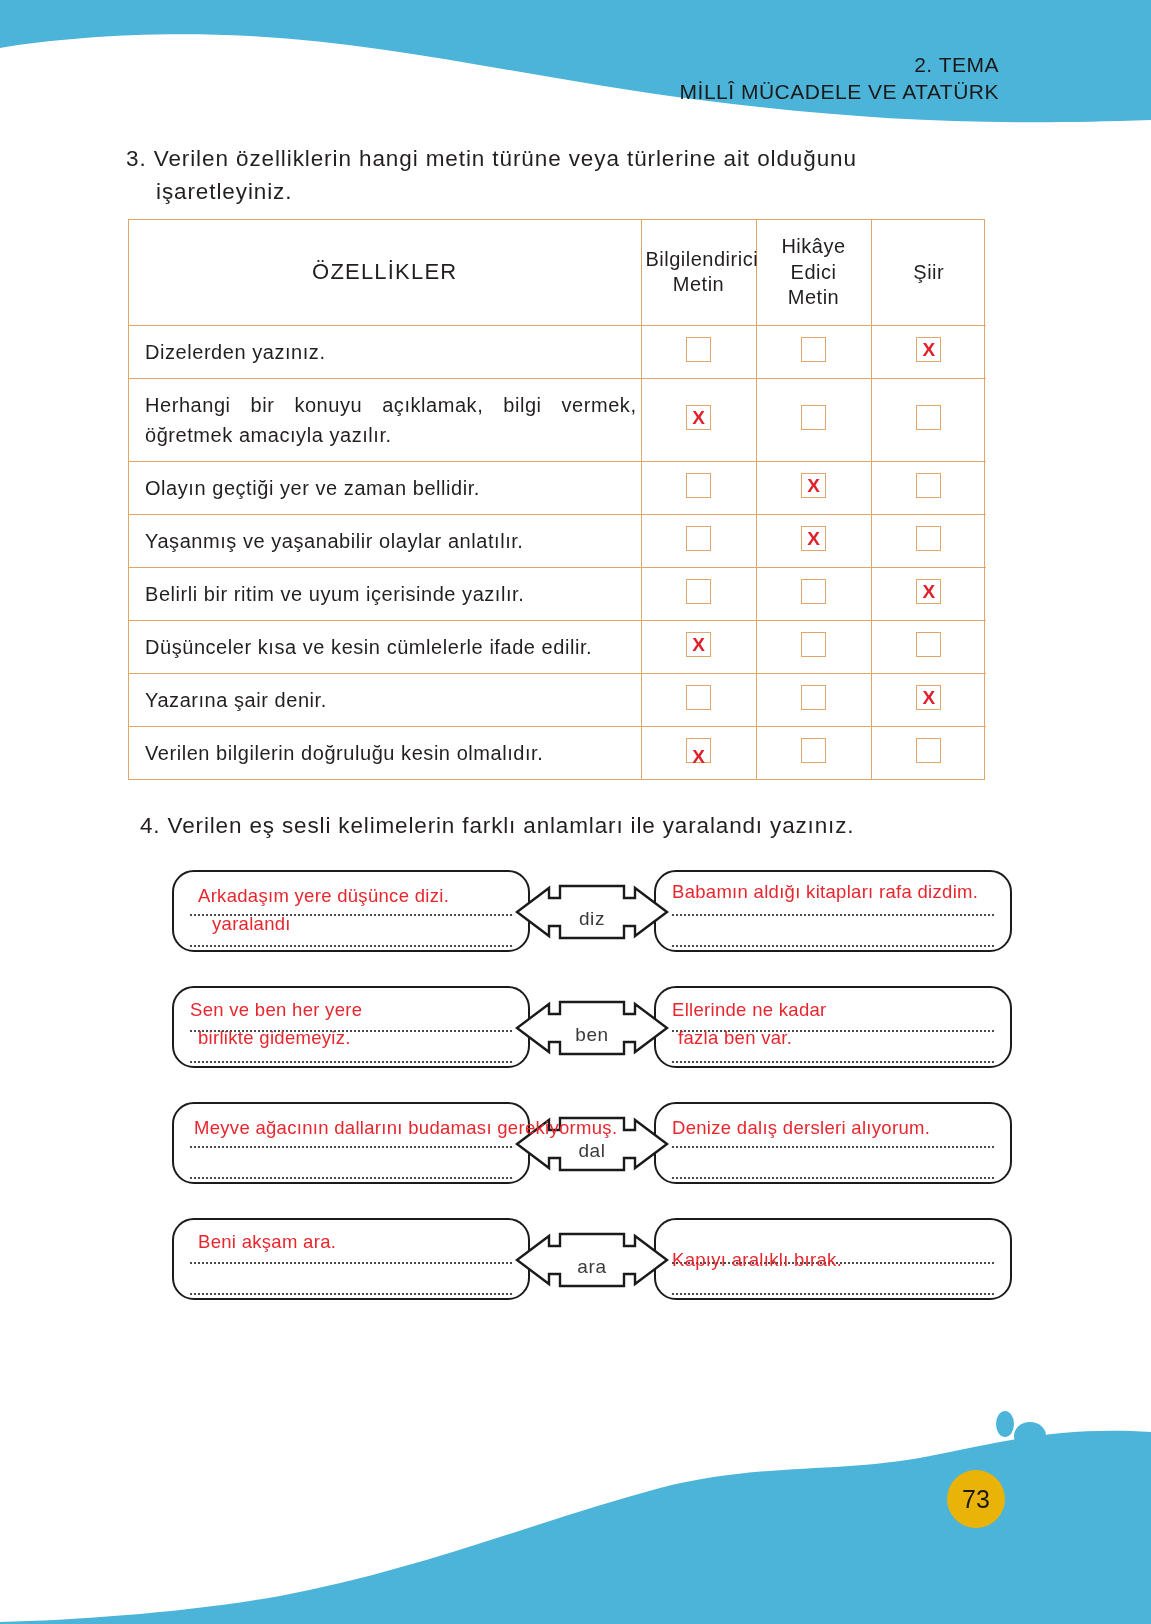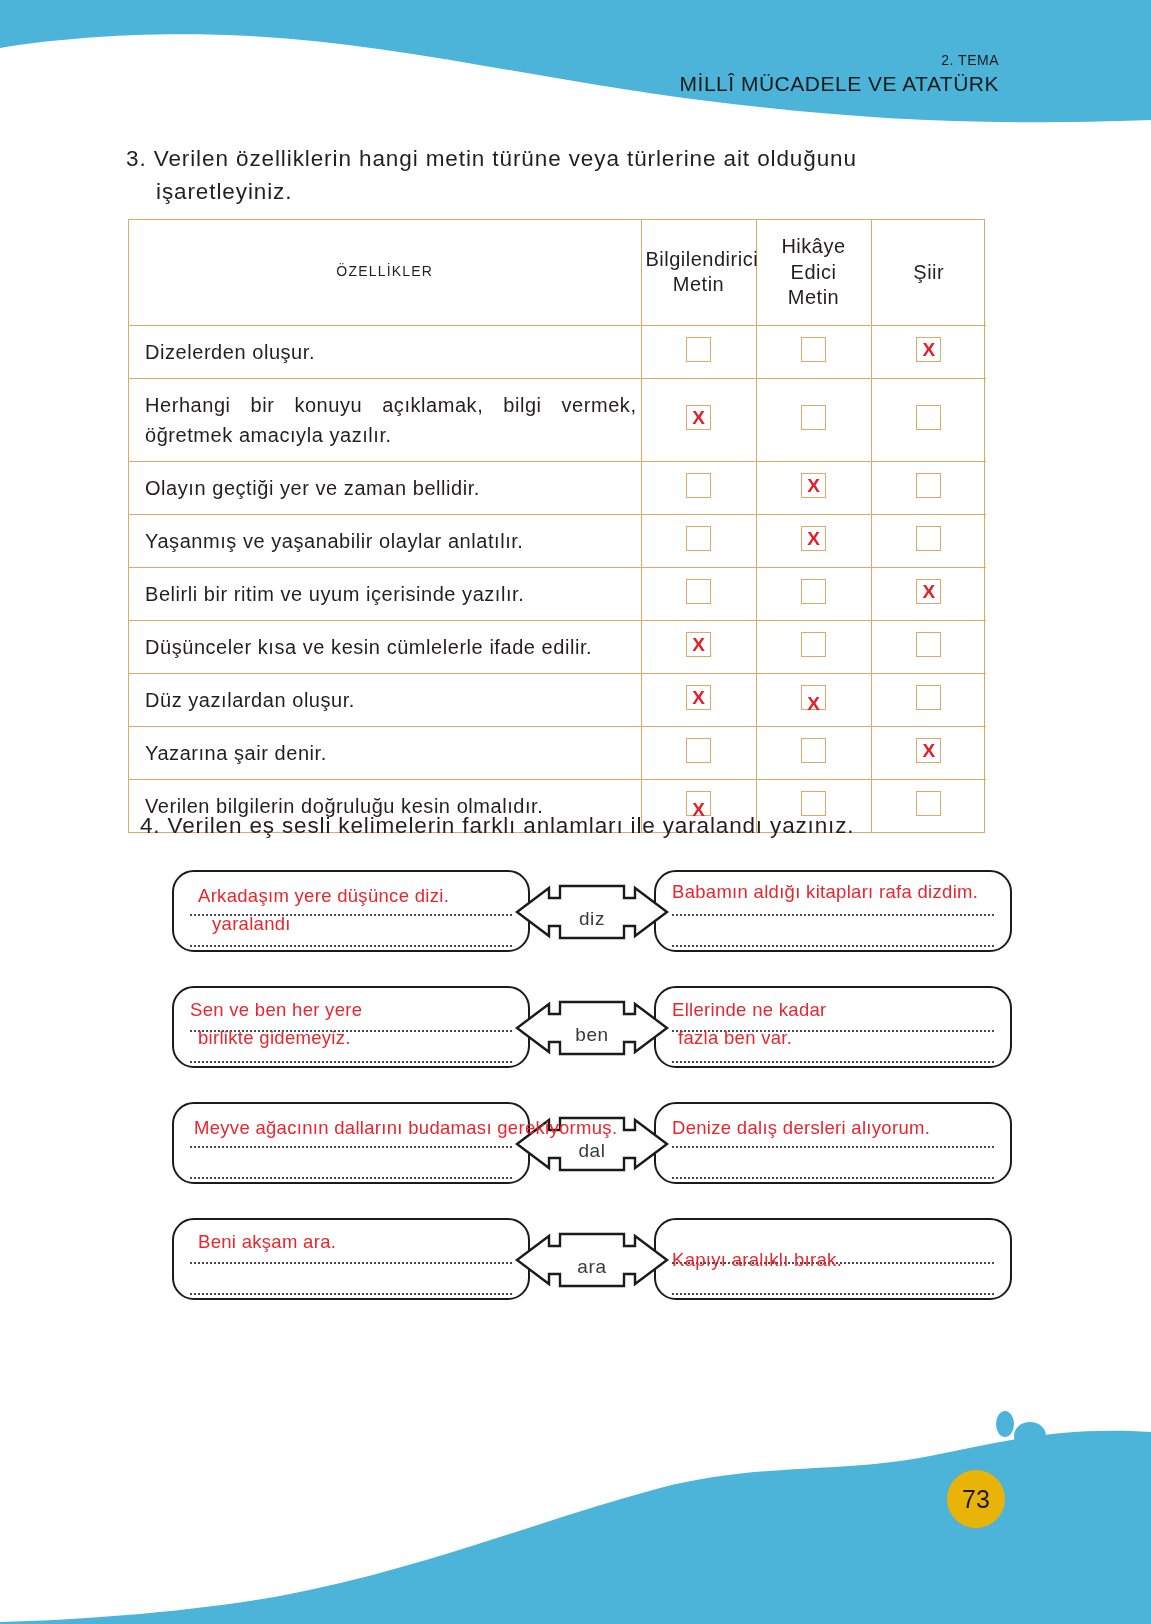--- a/index.html
+++ b/index.html
@@ -22,21 +22,21 @@
   }
   .header-text {
     position: absolute;
     top: 52px;
     right: 152px;
     text-align: right;
     color: #1a1a1a;
     z-index: 5;
   }
   .header-line1 {
-    font-size: 14px;
+    font-size: 21px;
     letter-spacing: 0.5px;
     font-weight: 400;
     line-height: 1.25;
     text-align: right;
   }
   .header-line2 {
     font-size: 21px;
     letter-spacing: 0.5px;
     font-weight: 400;
     line-height: 1.35;
@@ -88,21 +88,21 @@
   th.head {
     font-weight: 400;
     font-size: 20px;
     color: #231f20;
     letter-spacing: 0.5px;
     text-align: center;
     padding: 14px 4px;
     line-height: 1.28;
     height: 104px;
   }
-  th.head-feat { font-size: 14px; letter-spacing: 1.2px; }
+  th.head-feat { font-size: 22px; letter-spacing: 1.2px; }
 
   td.feature {
     font-size: 20px;
     color: #231f20;
     letter-spacing: 0.55px;
     padding: 11px 4px 11px 16px;
     line-height: 1.5;
     text-align: justify;
     text-align-last: left;
   }
@@ -277,21 +277,21 @@
         </th>
         <th class="head">
           <div>Hikâye Edici</div>
           <div>Metin</div>
         </th>
         <th class="head">Şiir</th>
       </tr>
     </thead>
     <tbody id="table-body">
         <tr>
-          <td class="feature">Dizelerden oluşur.</td>
+          <td class="feature">Dizelerden yazınız.</td>
           <td class="opt"><span class="chk"></span></td>
           <td class="opt"><span class="chk"></span></td>
           <td class="opt"><span class="chk"><span class="x">X</span></span></td>
         </tr>
         <tr>
           <td class="feature">Herhangi bir konuyu açıklamak, bilgi vermek, öğretmek amacıyla yazılır.</td>
           <td class="opt"><span class="chk"><span class="x">X</span></span></td>
           <td class="opt"><span class="chk"></span></td>
           <td class="opt"><span class="chk"></span></td>
         </tr>
@@ -310,26 +310,20 @@
         <tr>
           <td class="feature">Belirli bir ritim ve uyum içerisinde yazılır.</td>
           <td class="opt"><span class="chk"></span></td>
           <td class="opt"><span class="chk"></span></td>
           <td class="opt"><span class="chk"><span class="x">X</span></span></td>
         </tr>
         <tr>
           <td class="feature">Düşünceler kısa ve kesin cümlelerle ifade edilir.</td>
           <td class="opt"><span class="chk"><span class="x">X</span></span></td>
           <td class="opt"><span class="chk"></span></td>
-          <td class="opt"><span class="chk"></span></td>
-        </tr>
-        <tr>
-          <td class="feature">Düz yazılardan oluşur.</td>
-          <td class="opt"><span class="chk"><span class="x">X</span></span></td>
-          <td class="opt"><span class="chk off-down"><span class="x">X</span></span></td>
           <td class="opt"><span class="chk"></span></td>
         </tr>
         <tr>
           <td class="feature">Yazarına şair denir.</td>
           <td class="opt"><span class="chk"></span></td>
           <td class="opt"><span class="chk"></span></td>
           <td class="opt"><span class="chk"><span class="x">X</span></span></td>
         </tr>
         <tr>
           <td class="feature">Verilen bilgilerin doğruluğu kesin olmalıdır.</td>

